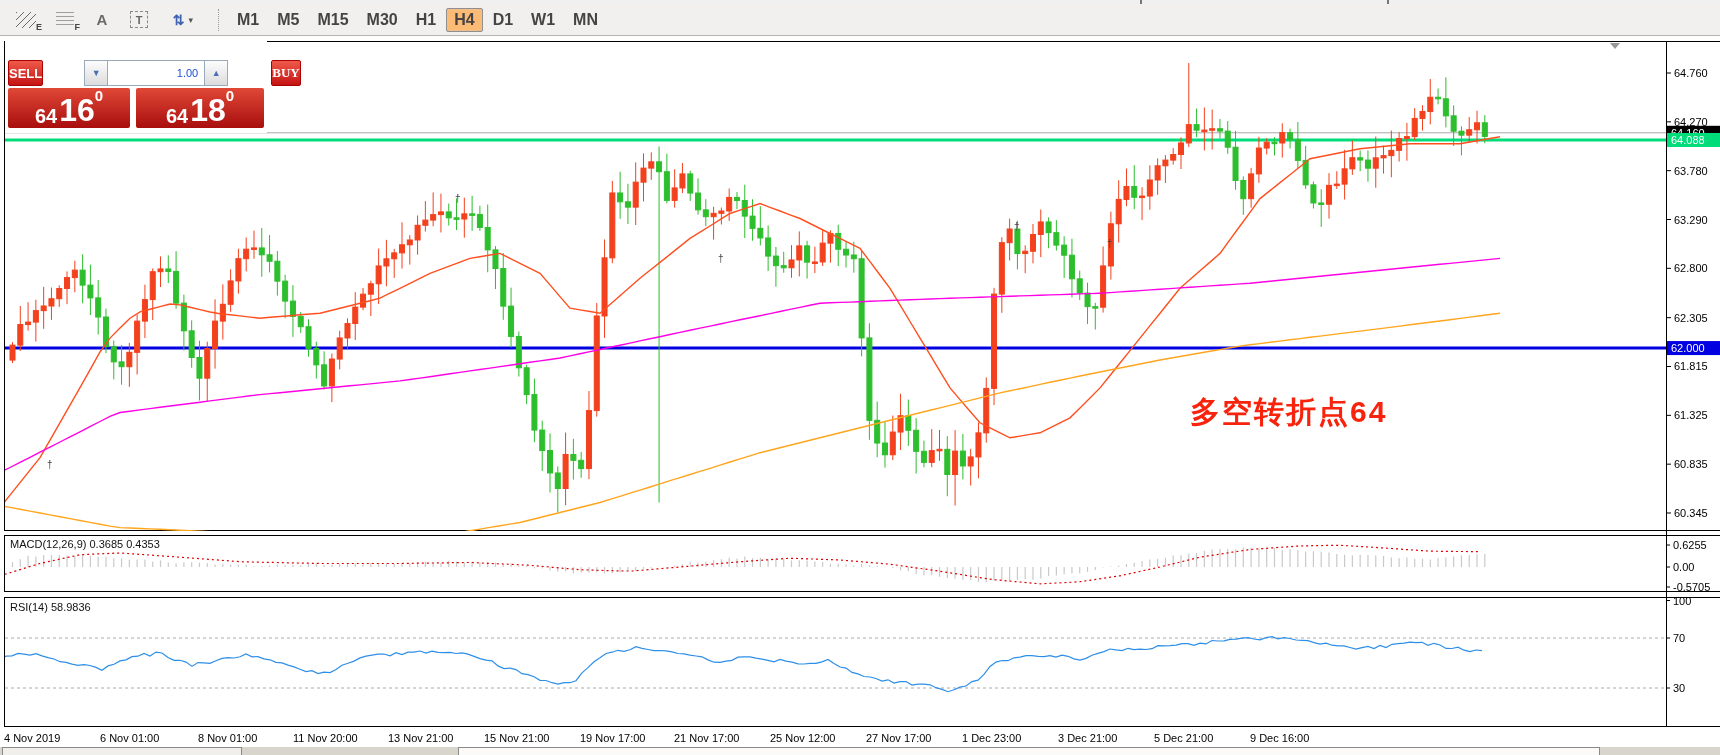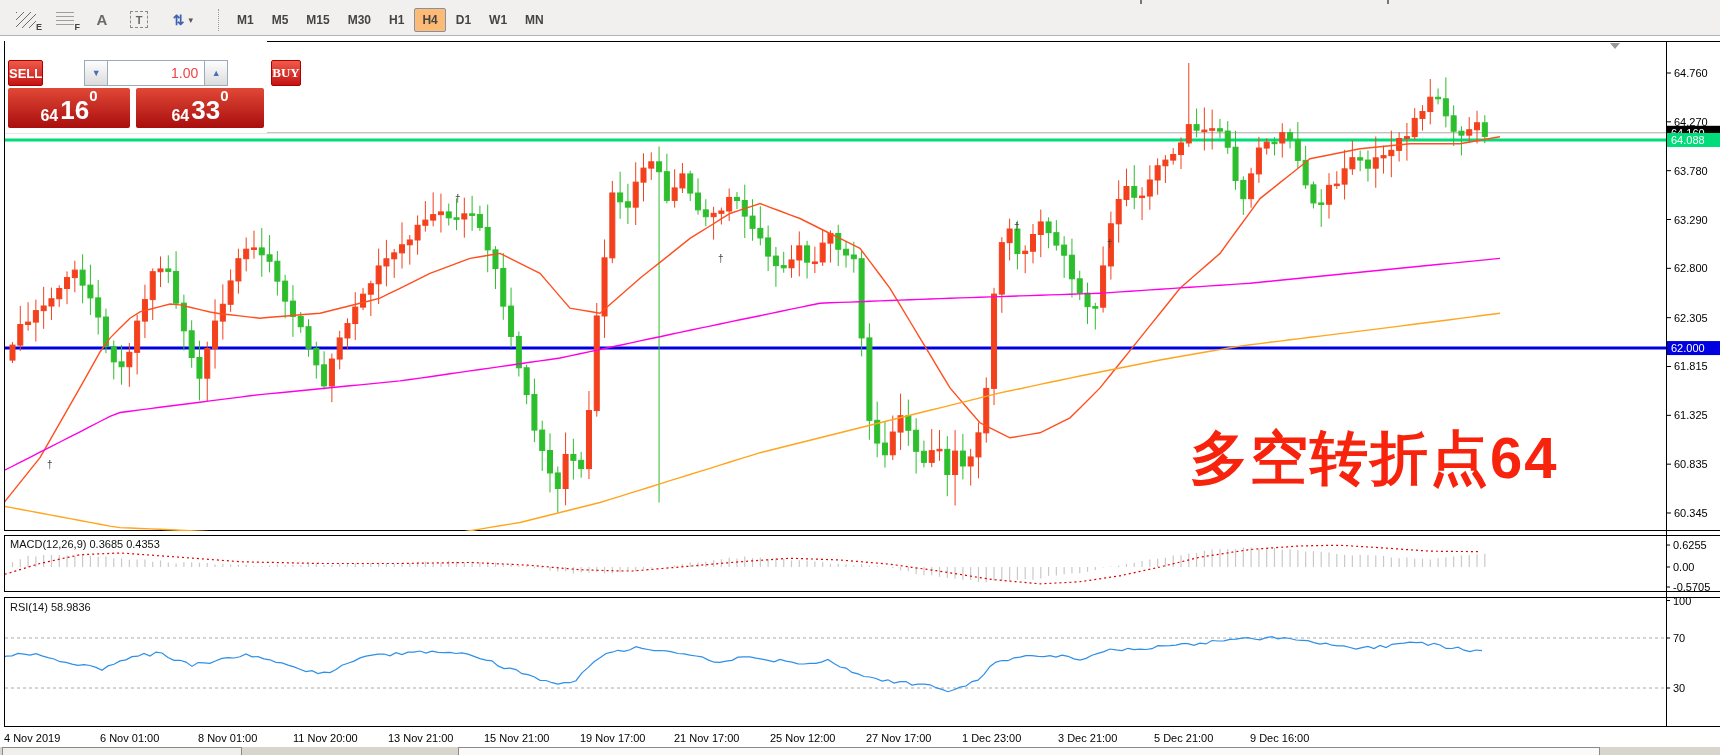--- a/index.html
+++ b/index.html
@@ -6,21 +6,21 @@
     font-family:"Liberation Sans",sans-serif;background:#fff;}
   #stage{position:absolute;inset:0;width:1720px;height:755px;}
   
   .topstrip{position:absolute;left:0;top:0;width:1720px;height:4px;background:#f0f0f0;}
   .topstrip .nick{position:absolute;top:0;width:2px;height:4px;background:#777;}
   .toolbar{position:absolute;left:0;top:4px;width:1720px;height:31px;background:#f1f0ee;
     border-bottom:1px solid #b4b4b4;display:flex;align-items:center;}
   .toolbtn{height:24px;min-width:26px;margin:0 2px;display:flex;align-items:center;justify-content:center;
     color:#5a5a5a;font-size:12px;border:1px solid transparent;border-radius:2px;position:relative;cursor:default;}
   .tfbtn{height:22px;padding:0 7px;margin:16px 1px;display:flex;align-items:center;justify-content:center;
-    color:#444;font-size:12px;font-weight:bold;border:1px solid transparent;border-radius:2px;}
+    color:#444;font-size:16px;font-weight:bold;border:1px solid transparent;border-radius:2px;}
   .tfbtn.active{border:1px solid #8f8f8f;background:#fdba74;box-shadow:inset 0 0 2px #ccc;}
   .tb-sep{width:1px;height:22px;margin:0 8px 0 10px;border-left:1px dotted #9a9a9a;}
   .icon-eq{width:20px;height:16px;background:repeating-linear-gradient(135deg,#6b6b6b 0 1px,transparent 1px 5px);}
   .icon-fib{width:18px;height:15px;background:repeating-linear-gradient(180deg,#8a8a8a 0 1px,transparent 1px 4px);opacity:.8;}
   .sub-glyph{position:absolute;right:1px;bottom:0;font-size:9px;font-weight:bold;color:#444;background:#f1f0ee;line-height:9px;}
   .icon-A{font-size:15px;font-weight:bold;color:#6a6a6a;}
   .icon-T{width:16px;height:15px;border:1px dashed #8a8a8a;font-size:11px;font-weight:bold;color:#666;
     display:flex;align-items:center;justify-content:center;}
   .icon-arrows{font-size:14px;color:#3f63b0;font-weight:bold;}
   .caret{font-size:9px;color:#555;margin-left:4px;}
@@ -33,32 +33,32 @@
   .trade-bg{position:absolute;left:5px;top:41px;width:262px;height:92px;background:#fff;}
   .trade-panel{position:absolute;left:8px;top:60px;width:258px;}
   .tp-row1{display:flex;height:26px;gap:36px;}
   .btn-red{background:linear-gradient(#ef5a4a,#c41414);color:#fff;font-weight:bold;font-size:13px;
     display:flex;align-items:center;justify-content:center;border:1px solid #a00;border-radius:2px;}
   .sellbtn{width:64px;}
   .buybtn{width:46px;margin-left:7px;flex:1;font-family:Liberation Serif, serif;}
   .vol-wrap{display:flex;margin-left:5px;height:26px;}
   .spin{width:22px;background:linear-gradient(#fdfdfd,#dcdcdc);border:1px solid #9ab;color:#4a6fb5;
     font-size:9px;display:flex;align-items:center;justify-content:center;}
-  .vol-input{width:90px;border:1px solid #9ab;border-left:none;border-right:none;font-size:14px;
-    text-align:right;padding-right:6px;display:flex;align-items:center;justify-content:flex-end;background:#fff;color:#ef4444;}
+  .vol-input{width:90px;border:1px solid #9ab;border-left:none;border-right:none;font-size:11px;
+    text-align:right;padding-right:6px;display:flex;align-items:center;justify-content:flex-end;background:#fff;color:#1d4ed8;}
   .tp-row2{display:flex;margin-top:2px;height:40px;}
   .pricebox{background:linear-gradient(#e04836,#a90e0e);color:#fff;display:flex;align-items:flex-end;
     justify-content:center;padding-bottom:3px;border-radius:2px;}
   .pb-sell{width:122px;}
   .pb-buy{width:128px;margin-left:6px;}
-  .pb-small{font-size:16px;font-weight:bold;line-height:18px;margin-right:2px;}
-  .pb-big{font-size:26px;font-weight:bold;line-height:30px;}
+  .pb-small{font-size:20px;font-weight:bold;line-height:18px;margin-right:2px;}
+  .pb-big{font-size:32px;font-weight:bold;line-height:30px;}
   .pb-sup{font-size:15px;font-weight:bold;line-height:12px;align-self:flex-start;margin-top:2px;}
   
-  .annotation{position:absolute;left:1190px;top:420px;font-size:58px;font-weight:bold;letter-spacing:2px;}
+  .annotation{position:absolute;left:1190px;top:392px;font-size:30px;font-weight:bold;letter-spacing:2px;}
   
   .bottom-strip{position:absolute;left:0;top:747px;width:1720px;height:8px;background:#d8d5cd;}
   .btab{position:absolute;top:0;height:8px;background:#f1efec;border:1px solid #8a8a8a;border-bottom:none;}
 </style>
 </head>
 <body>
 
 <div id="stage">
 
   <div class="topstrip">
@@ -793,21 +793,21 @@
       <div class="btn-red buybtn">BUY</div>
     </div>
     <div class="tp-row2">
       <div class="pricebox pb-sell">
         <span class="pb-small">64</span>
         <span class="pb-big">16</span>
         <span class="pb-sup">0</span>
       </div>
       <div class="pricebox pb-buy">
         <span class="pb-small">64</span>
-        <span class="pb-big">33</span>
+        <span class="pb-big">18</span>
         <span class="pb-sup">0</span>
       </div>
     </div>
   </div>
 
   <div class="annotation" style="color: rgb(248, 35, 12);">多空转折点64</div>
 
   <div class="bottom-strip">
     <div class="btab" style="left:2px;width:238px"></div>
     <div class="btab" style="left:458px;width:1140px;background:#fbfaf8"></div>

